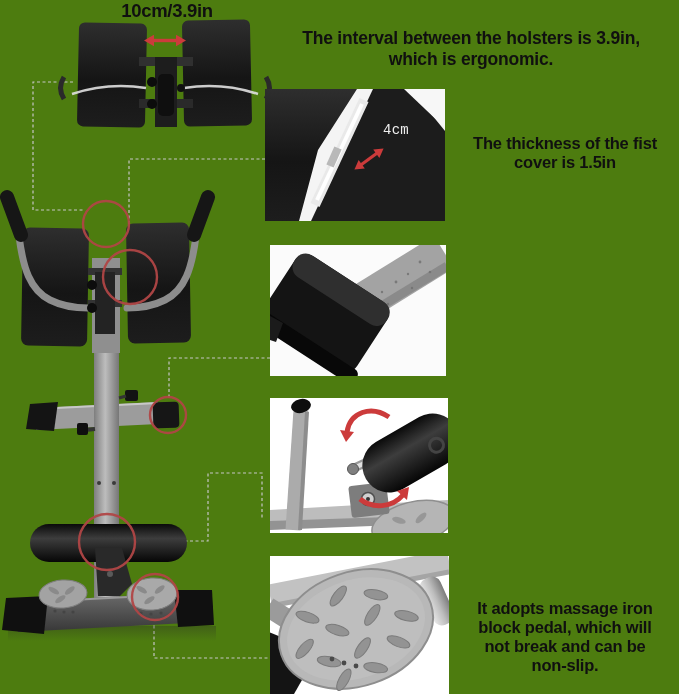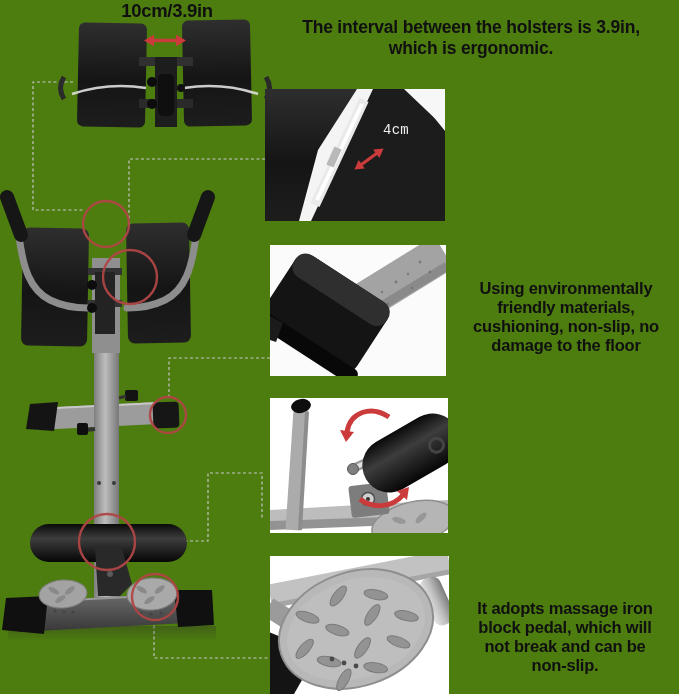--- a/index.html
+++ b/index.html
@@ -285,29 +285,27 @@
       </g>
     </g>
     <circle cx="332" cy="659" r="2.4" fill="#4a4a4a"></circle>
         <circle cx="344" cy="663" r="2.4" fill="#4a4a4a"></circle>
         <circle cx="356" cy="666" r="2.4" fill="#4a4a4a"></circle>
   </g>
 </svg>
 
   <div class="dim-label" style="left:112px;top:0px;width:110px;">10cm/3.9in</div>
 
-  <div class="caption cap-large" style="left:271px;top:17px;width:400px;">The interval between the holsters is 3.9in,
+  <div class="caption cap-large" style="left:271px;top:28px;width:400px;">The interval between the holsters is 3.9in,
 which is ergonomic.</div>
 
   <div class="dim-label-photo" style="left:374px;top:122px;width:44px;font-family:Liberation Mono, monospace;">4cm</div>
 
-
-  <div class="caption cap-small" style="left:455px;top:279px;width:222px;">Using environmentally
-friendly materials,
-cushioning, non-slip, no
-damage to the floor</div>
+  <div class="caption cap-small" style="left:453px;top:134px;width:224px;">The thickness of the fist
+cover is 1.5in</div>
+
 
 
   <div class="caption cap-small" style="left:459px;top:599px;width:212px;">It adopts massage iron
 block pedal, which will
 not break and can be
 non-slip.</div>
 </div>
 
 </body></html>

